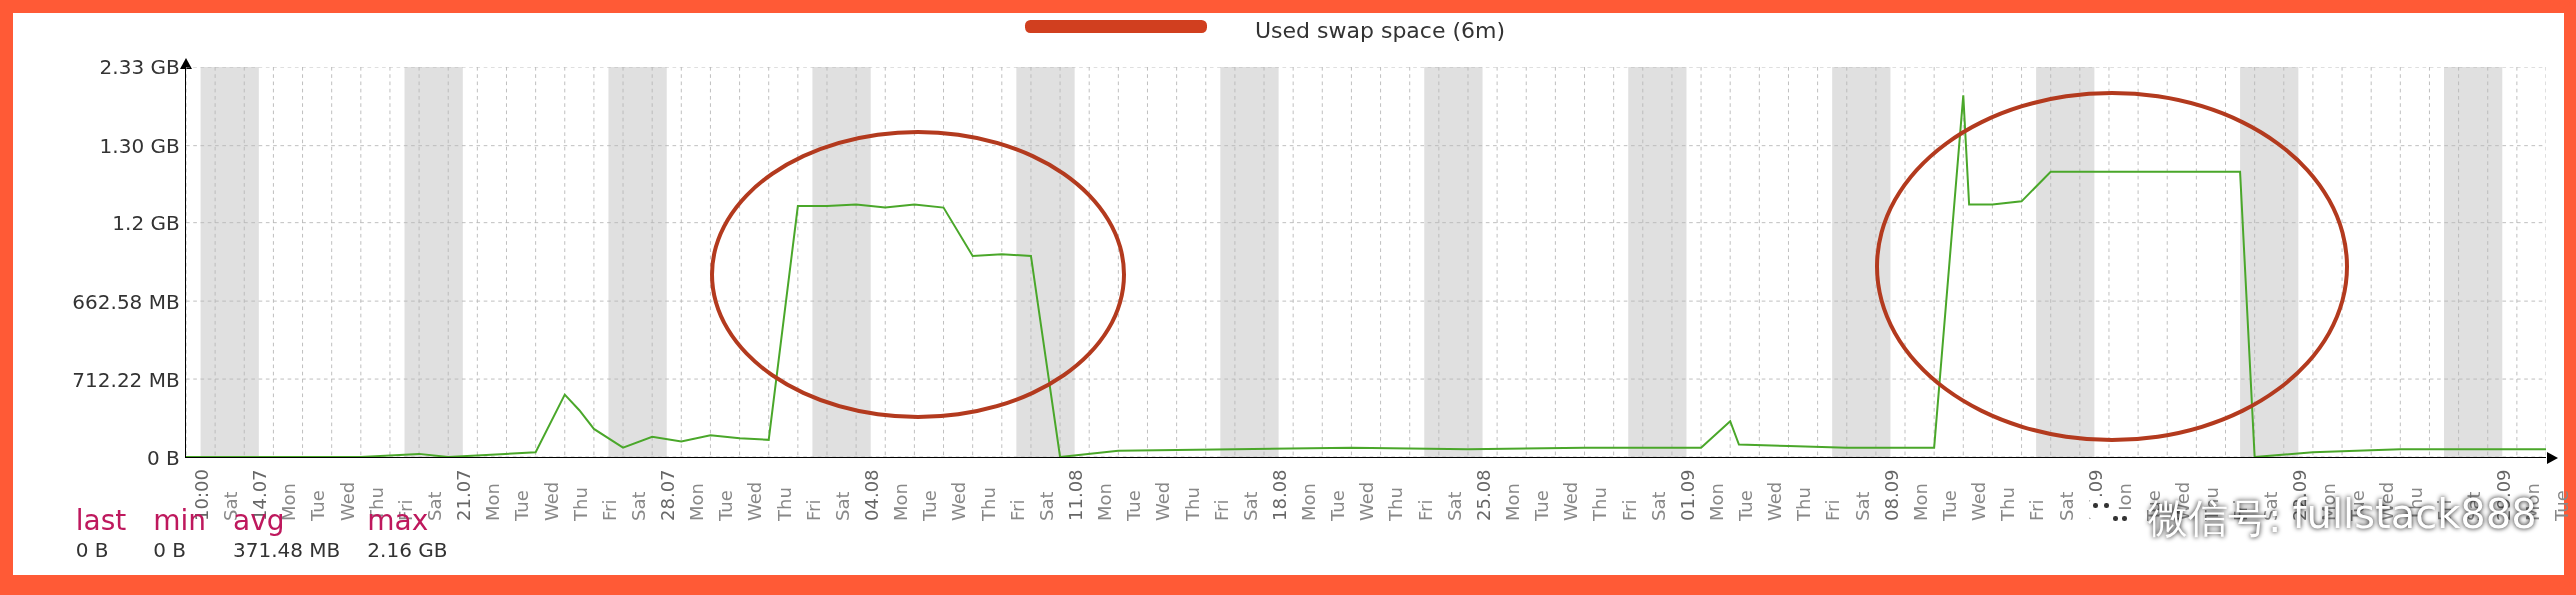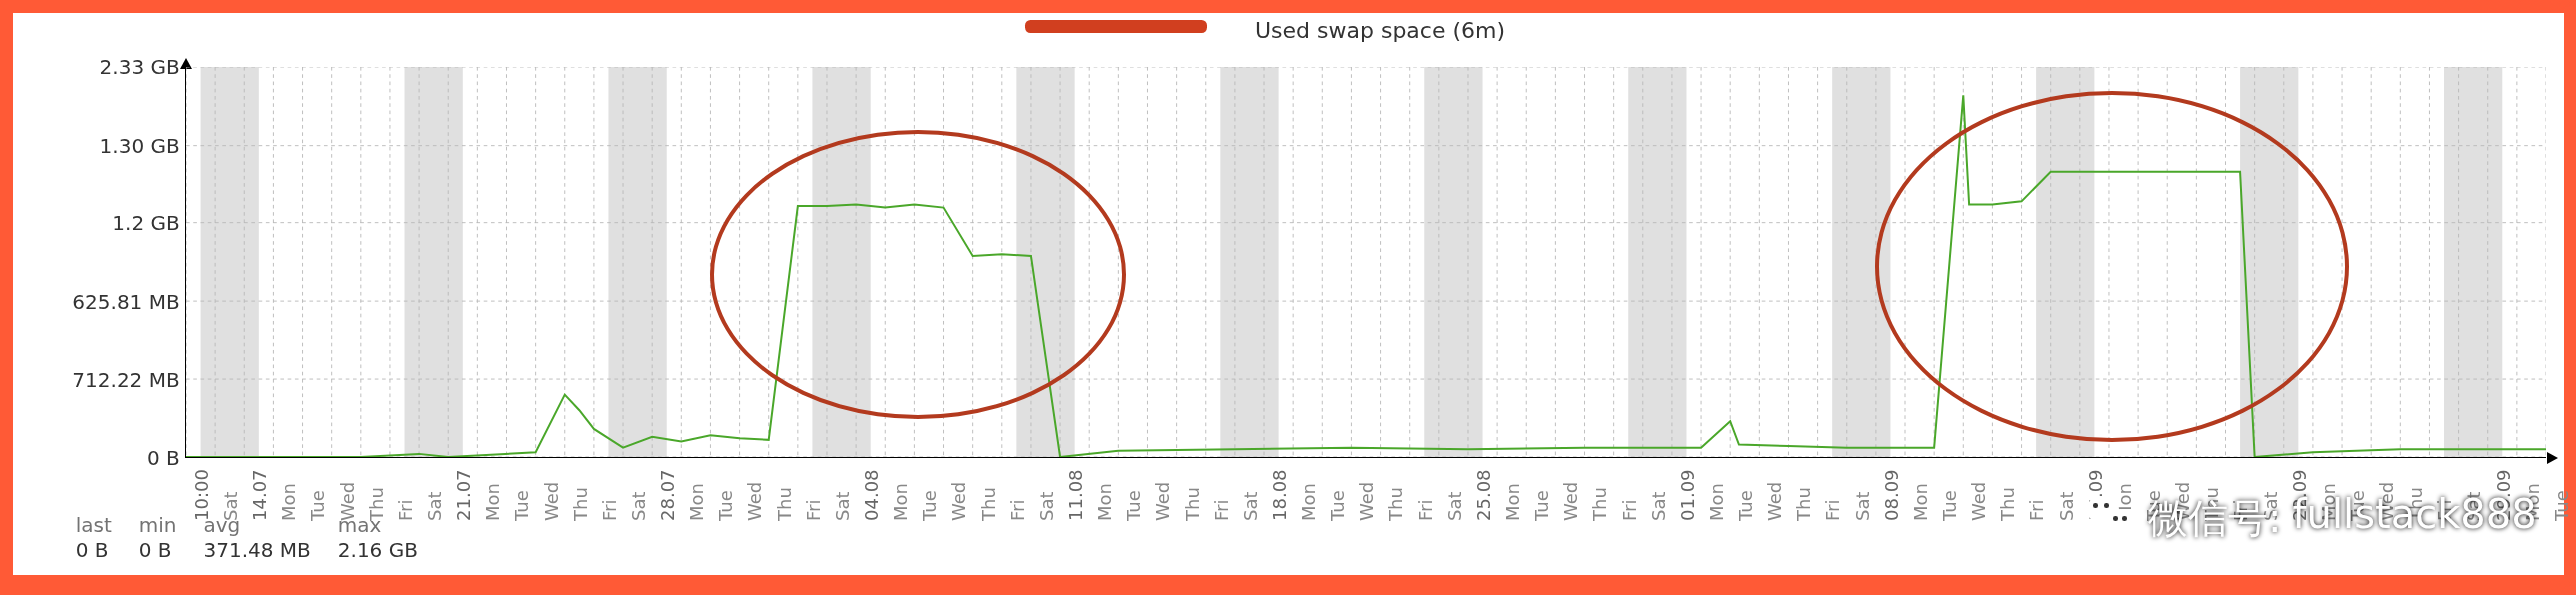--- a/index.html
+++ b/index.html
@@ -113,21 +113,21 @@
   .swatch {
     display: inline-block;
     width: 18px; height: 18px;
     background: #4aa72a;
     border: 0.9px solid #2a6a12;
     margin-right: 5.4px;
     vertical-align: -1.8px;
   }
   .stats { display: flex; gap: 27px; margin-left: 36px; }
   .stat { text-align: left; }
-  .stat .lbl { font-size: 20px; color: #737373; display: block; }
+  .stat .lbl { font-size: 28px; color: #be185d; display: block; }
   .stat .val { font-size: 20px; color: #333; }
   .watermark {
     position: absolute;
     right: 27px;
     bottom: 29px;
     font-size: 40px;
     color: #fff;
     text-shadow: 0 0 5.4px #000;
     display: flex;
     align-items: flex-start;
@@ -156,21 +156,21 @@
       <span style="color:transparent;">xxxxxxxxxxxxx:</span>
       <span>Used swap space  (6m)</span>
     </div>
     <div class="redact"></div>
 
     <div class="y-arrow"></div>
 
     <div id="yticks">
         <div class="ytick" style="top: 445px;">0 B</div>
         <div class="ytick" style="top: 367px;">712.22 MB</div>
-        <div class="ytick" style="top: 289px;">625.81 MB</div>
+        <div class="ytick" style="top: 289px;">662.58 MB</div>
         <div class="ytick" style="top: 210px;">1.2 GB</div>
         <div class="ytick" style="top: 133px;">1.30 GB</div>
         <div class="ytick" style="top: 54px;">2.33 GB</div>
       </div>
 
     <div class="plot">
       <svg id="plotsvg" width="2360" height="390" viewBox="0 0 2600 430" preserveAspectRatio="none">
         <g class="bands" id="bands">
             <rect class="shade" x="16.049382716049383" y="0" width="64.19753086419753" height="430"></rect>
             <rect class="shade" x="240.74074074074073" y="0" width="64.19753086419753" height="430"></rect>

